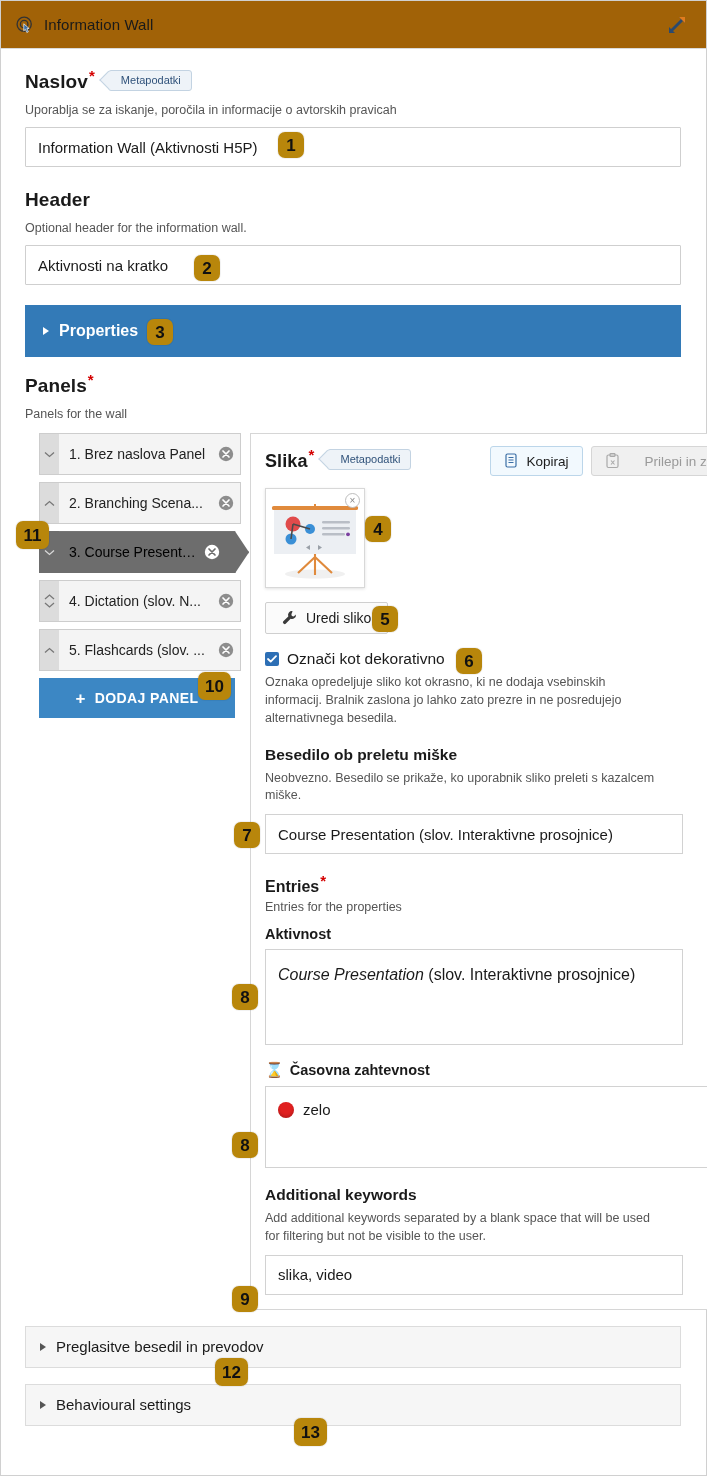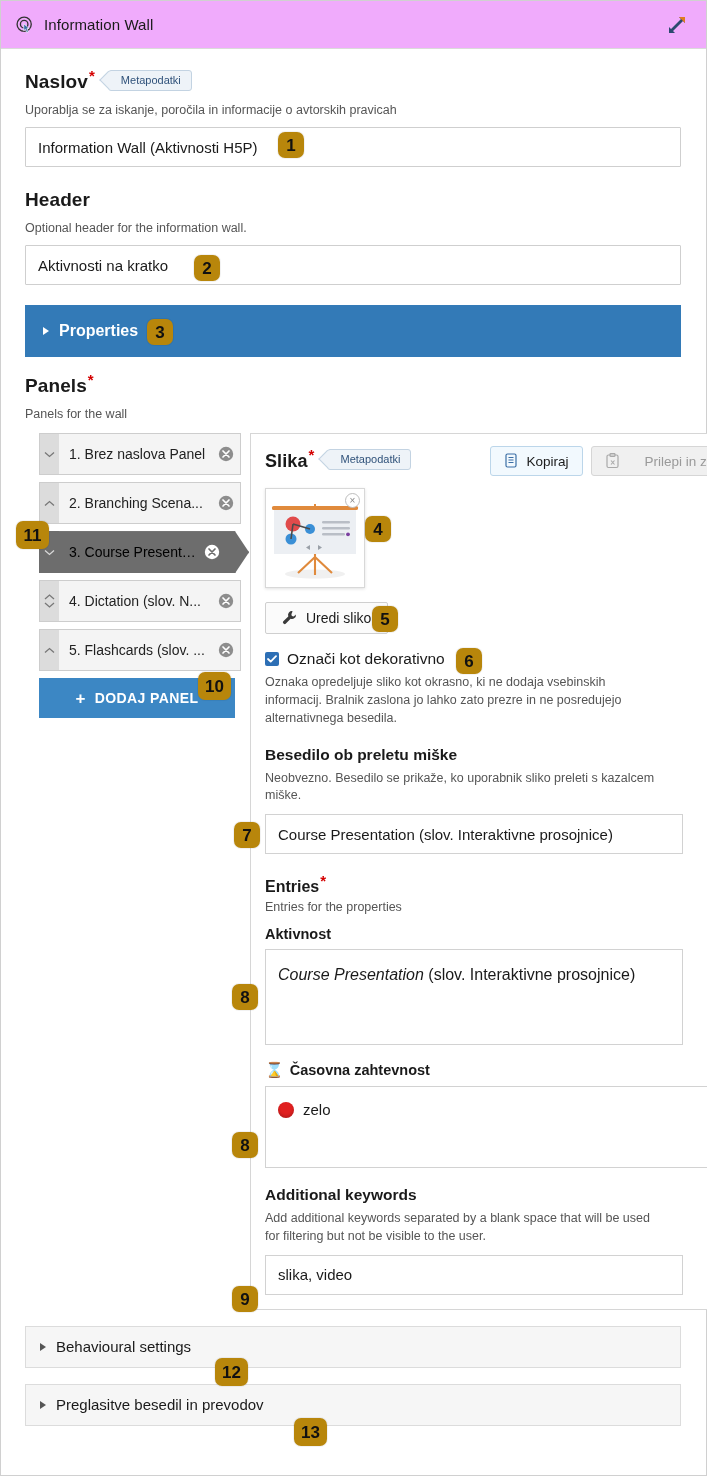--- a/index.html
+++ b/index.html
@@ -15,21 +15,21 @@
     border: 1px solid #d0d0d0;
     background: #fff;
     position: relative;
     display: flex;
     flex-direction: column;
   }
 
   
   .titlebar {
     height: 48px; min-height: 48px;
-    background: #f0abfc;
+    background: #a16207;
     border-bottom: 1px solid #dadada;
     display: flex; align-items: center;
     padding: 0 12px 0 14px;
     position: relative;
   }
   .titlebar .h5p-logo { width: 20px; height: 20px; margin-right: 9px; flex: 0 0 auto; display:block; }
   .titlebar .title {
     font-size: 15px; color: #1a1a1a; letter-spacing: .1px;
   }
   .expand-btn {
@@ -514,25 +514,25 @@
         <div class="sub-desc">Add additional keywords separated by a blank space that will be used for filtering but not be visible to the user.</div>
         <div class="editor-input">
           <span>slika, video</span>
         </div>
 
       </div>
     </div>
 
     <div class="collapsible">
       <span class="tri-right"></span>
-      <span>Behavioural settings</span>
+      <span>Preglasitve besedil in prevodov</span>
     </div>
     <div class="collapsible">
       <span class="tri-right"></span>
-      <span>Preglasitve besedil in prevodov</span>
+      <span>Behavioural settings</span>
     </div>
 
   </div>
 
   <div class="badge sm" style="left:277px; top:131px;">1</div>
   <div class="badge sm" style="left:193px; top:254px;">2</div>
   <div class="badge sm" style="left:146px; top:318px;">3</div>
   <div class="badge sm" style="left:364px; top:515px;">4</div>
   <div class="badge sm" style="left:371px; top:605px;">5</div>
   <div class="badge sm" style="left:455px; top:647px;">6</div>

